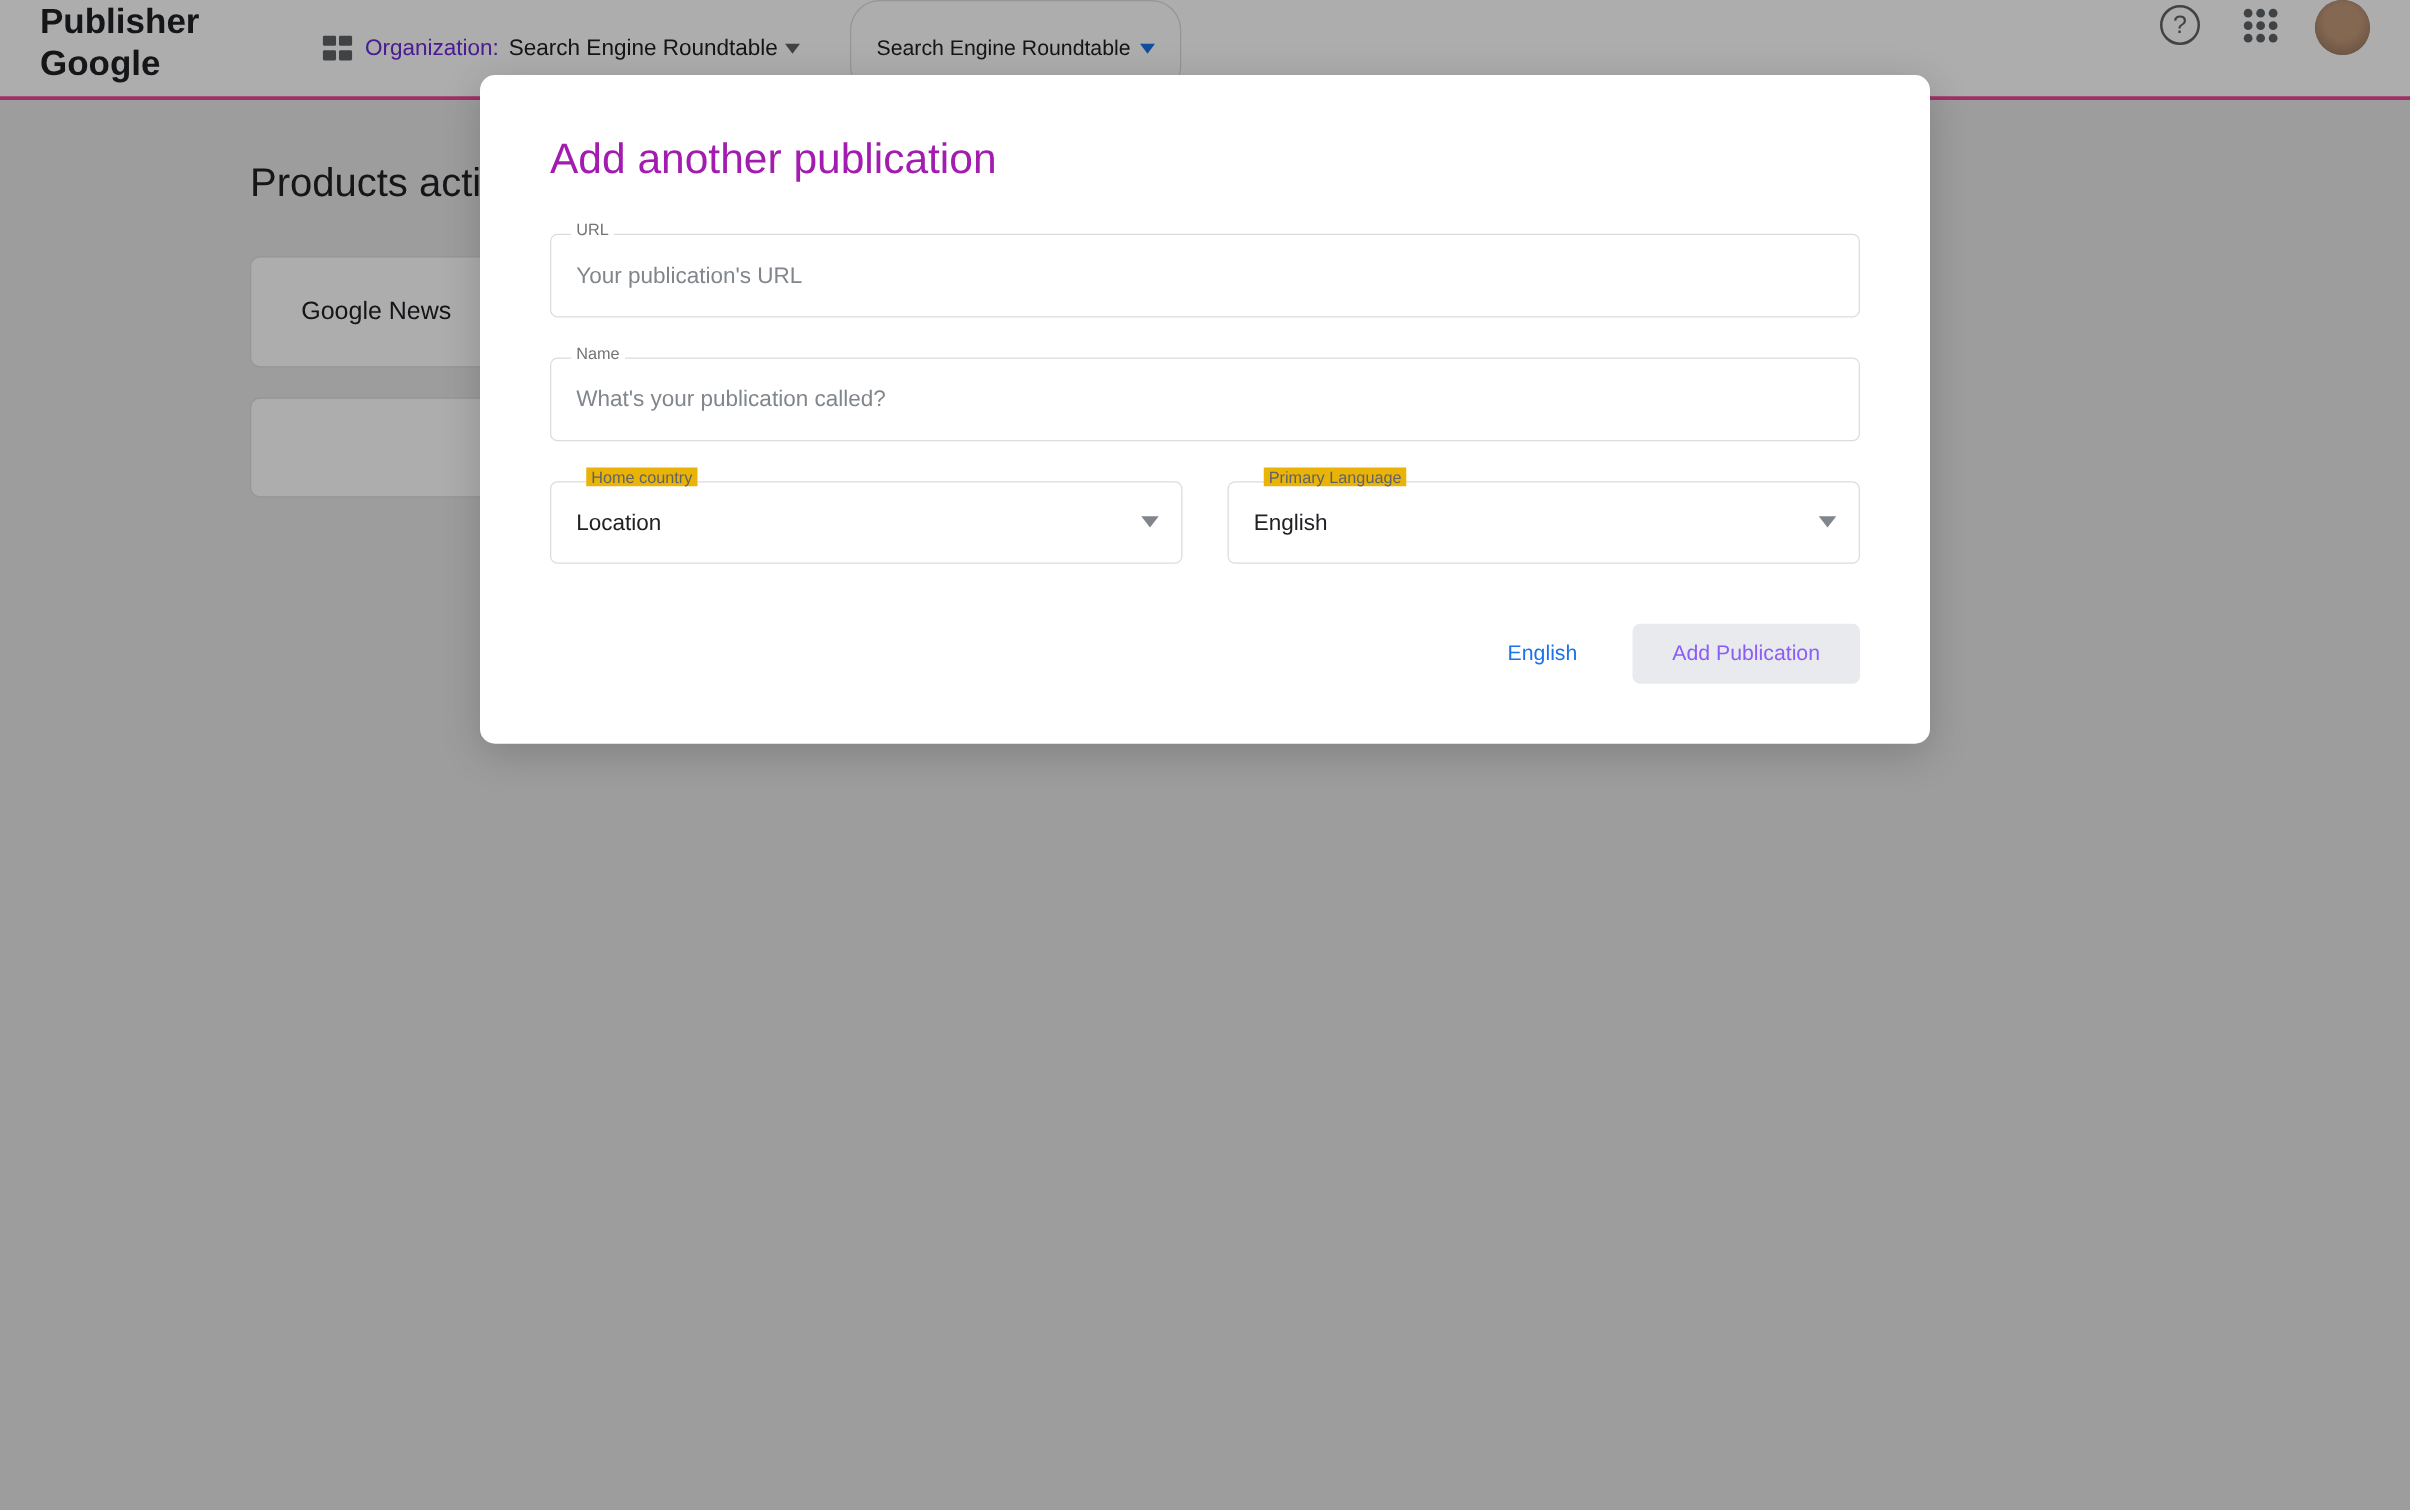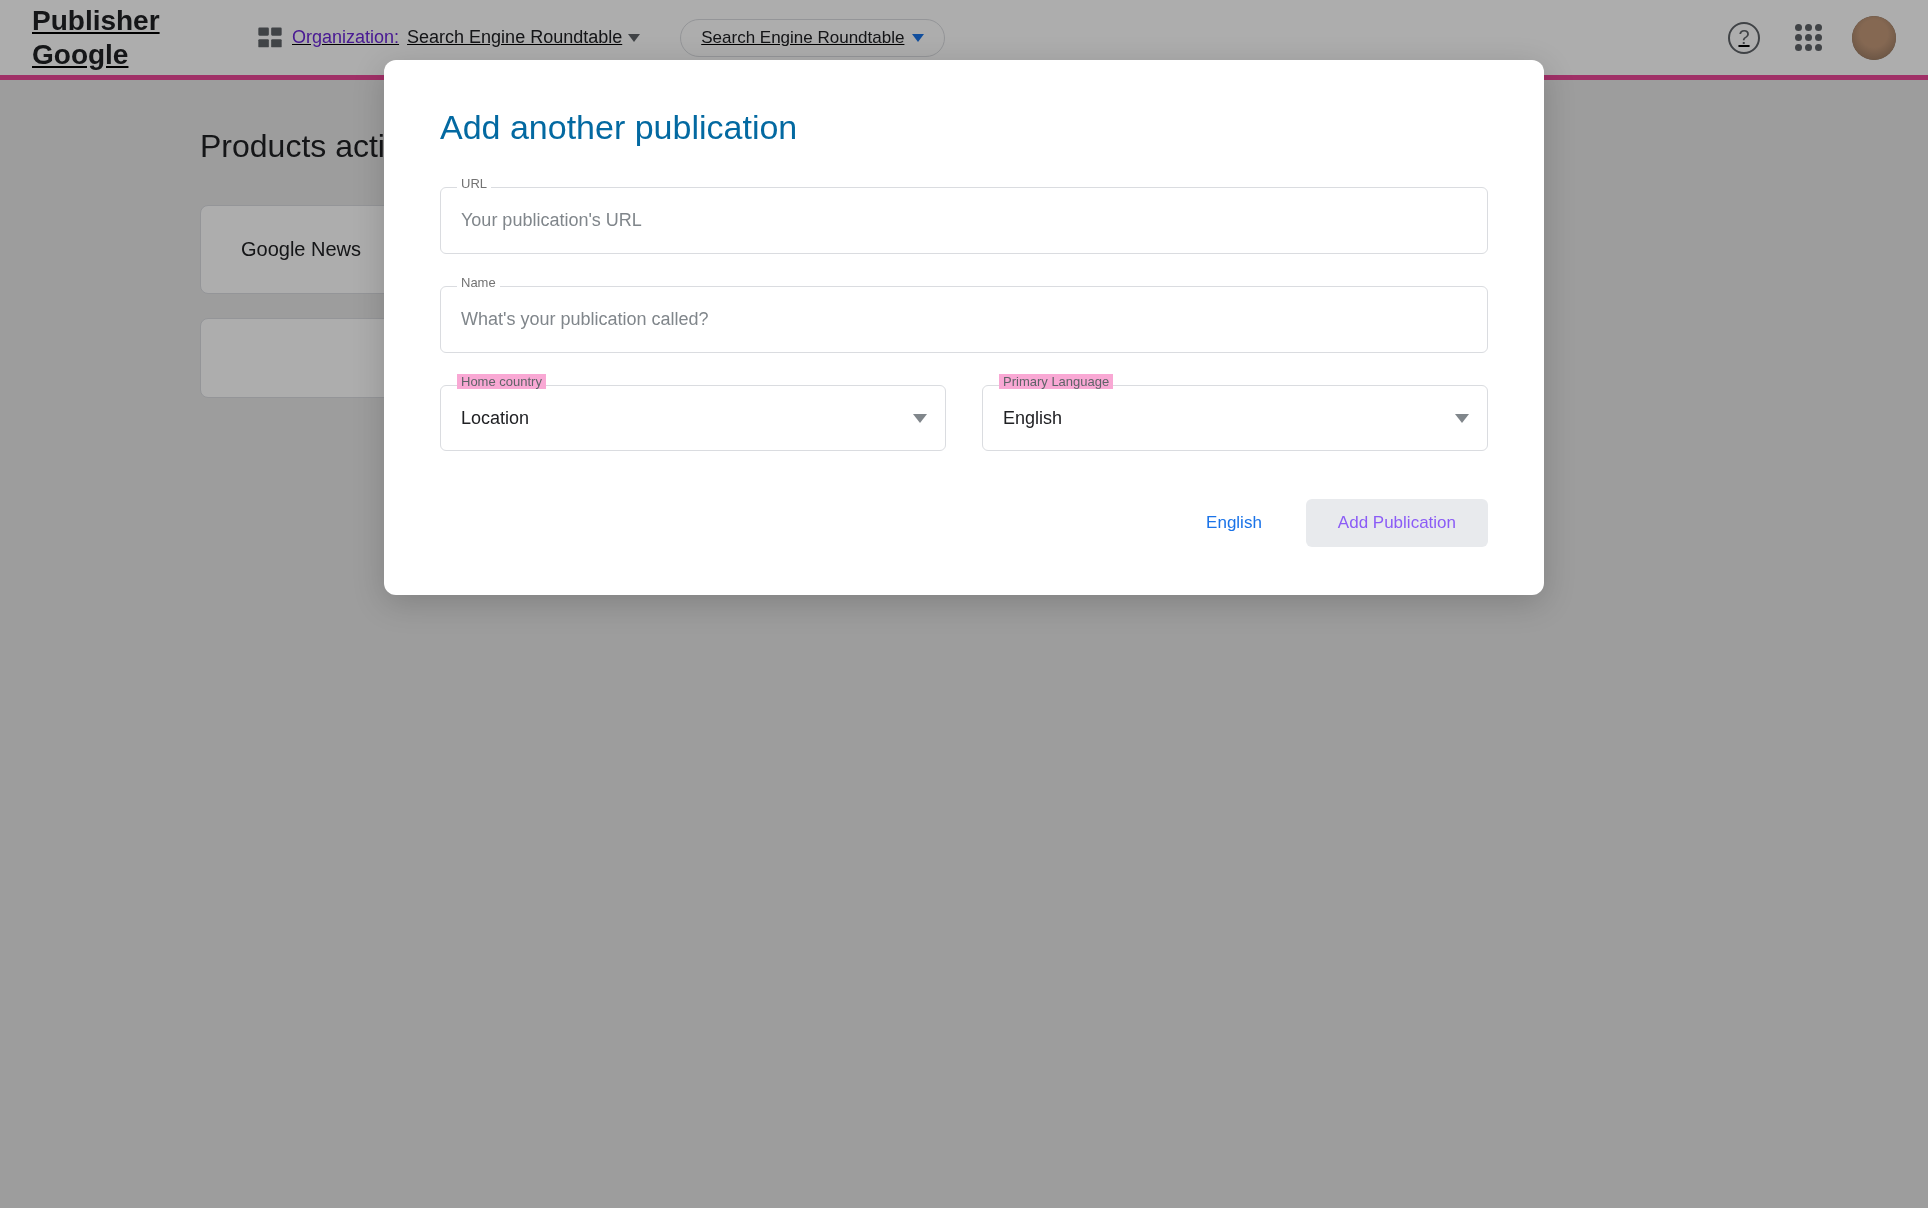--- a/index.html
+++ b/index.html
@@ -8,29 +8,27 @@
       background: #e8e8e8;
       width: 1928px;
       height: 1208px;
       overflow: hidden;
       position: relative;
     }
 
     
     .header {
       display: flex;
-      align-items: center;
       background: #fff;
       padding: 0 32px;
       height: 80px;
-      border-bottom: 5px solid #ec4899;
+      border-bottom: 3px solid #ec4899;
       gap: 24px;
       position: relative;
       z-index: 1;
-      text-decoration: underline;
     }
     .app-title {
       font-size: 28px;
       font-weight: 600;
       color: #202124;
       line-height: 1.2;
       min-width: 180px;
     }
     .org-section {
       display: flex;
@@ -167,21 +165,21 @@
       background: #fff;
       border-radius: 12px;
       width: 1160px;
       padding: 48px 56px 48px 56px;
       box-shadow: 0 8px 32px rgba(0,0,0,0.18);
       position: relative;
     }
     .dialog-title {
       font-size: 34px;
       font-weight: 500;
-      color: #0369a1;
+      color: #a21caf;
       margin-bottom: 40px;
     }
 
     
     .field-group {
       margin-bottom: 32px;
     }
     .field-wrapper {
       position: relative;
       border: 1px solid #dadce0;
@@ -224,22 +222,22 @@
       margin-bottom: 0;
     }
     .select-wrapper {
       position: relative;
       border: 1px solid #dadce0;
       border-radius: 6px;
     }
     .select-label {
       position: absolute;
       top: -12px;
-      left: 16px;
-      background: #f9a8d4;
+      left: 28px;
+      background: #eab308;
       padding: 0 4px;
       font-size: 13px;
       color: #5f6368;
     }
     .select-field {
       width: 100%;
       border: none;
       outline: none;
       padding: 22px 20px;
       font-size: 18px;

